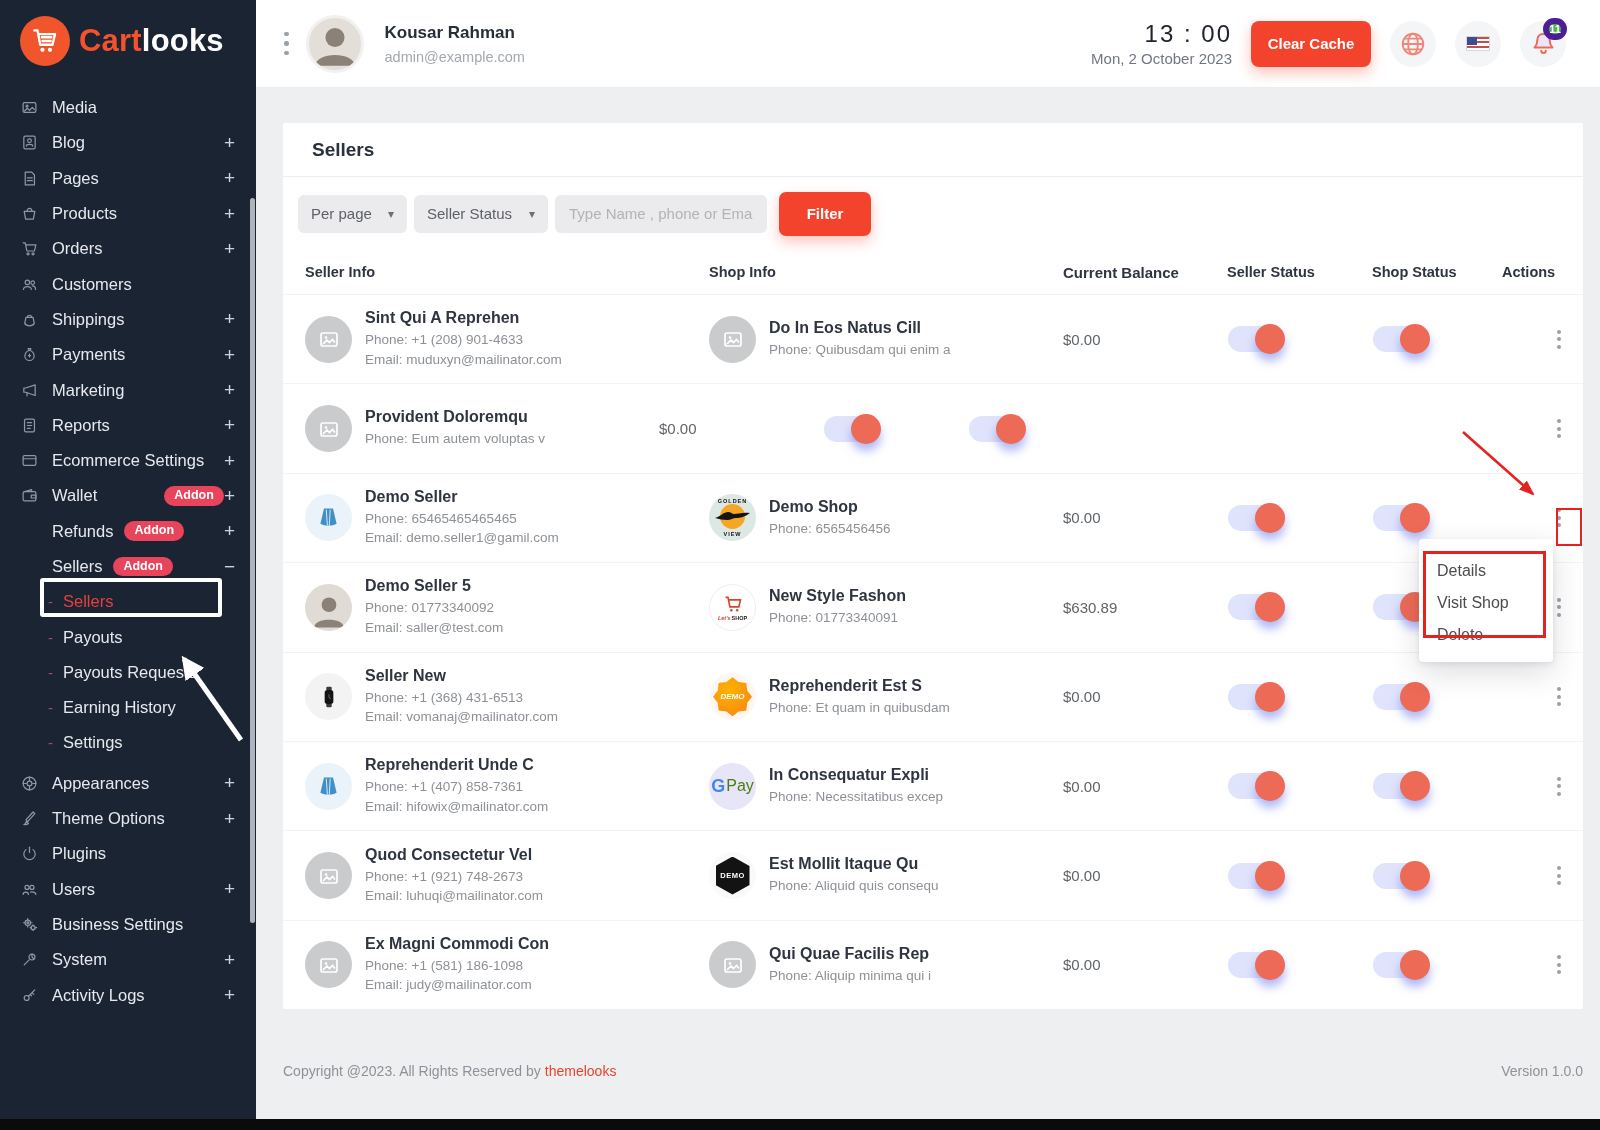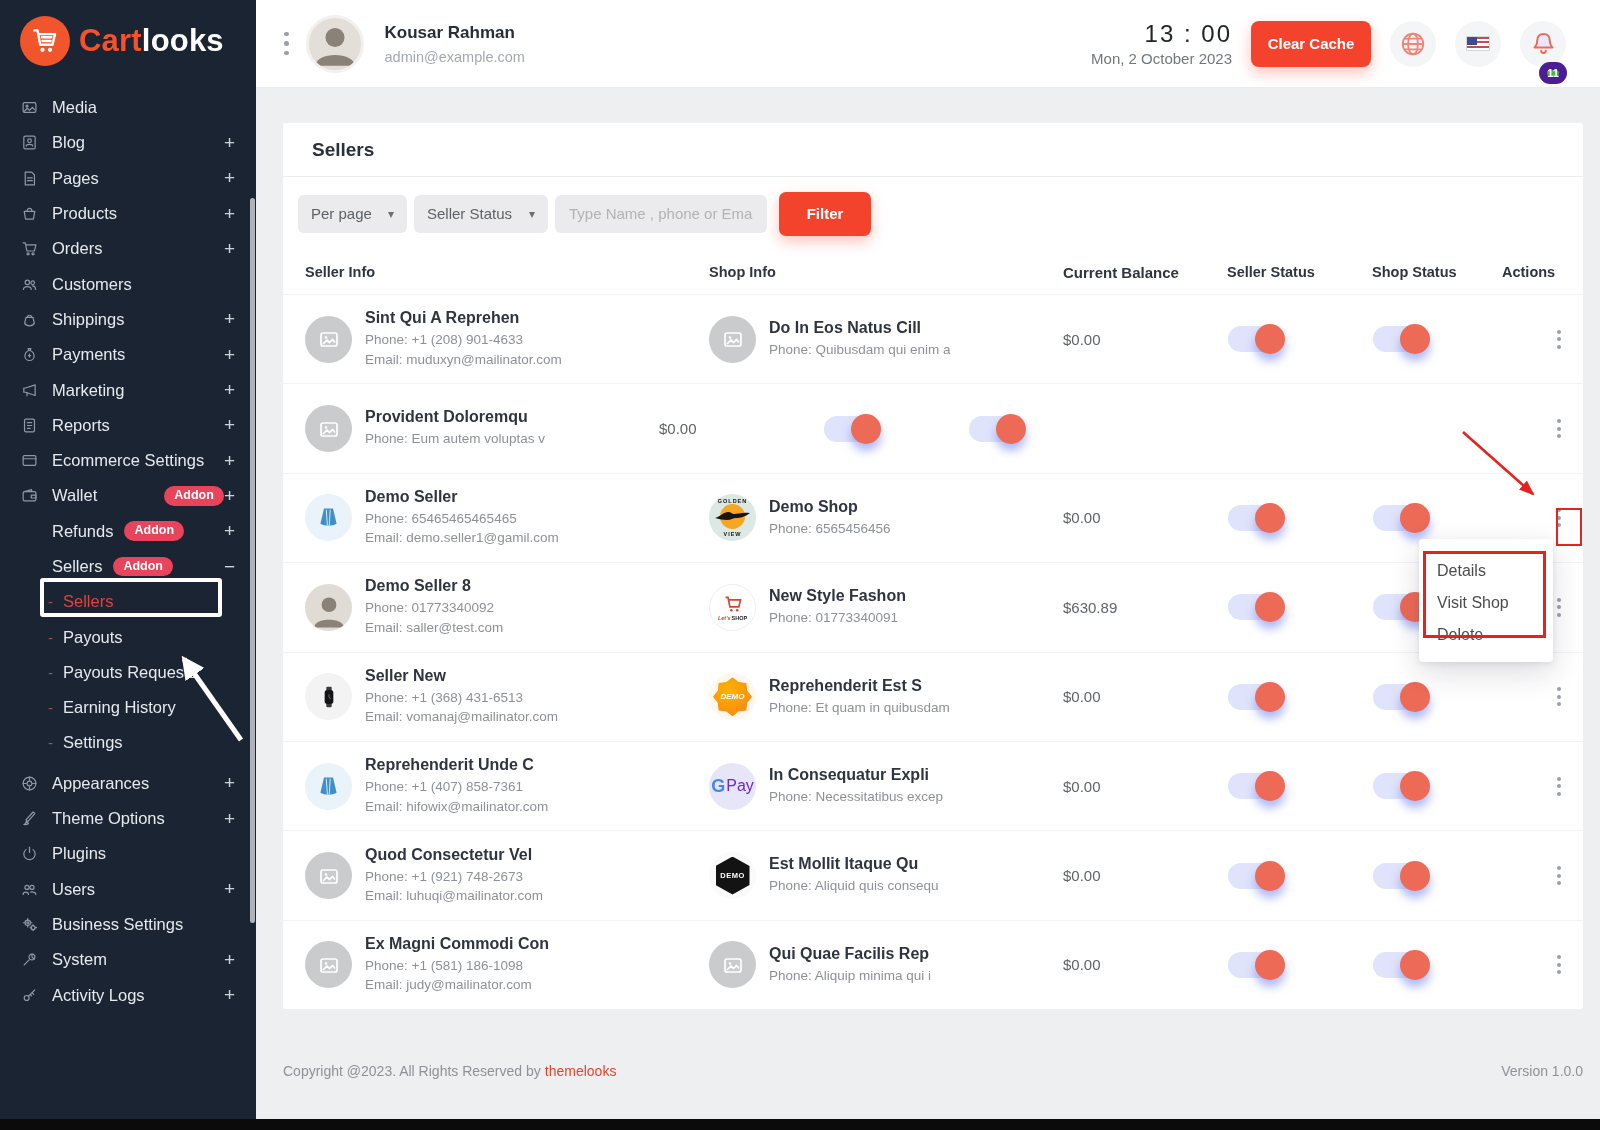--- a/index.html
+++ b/index.html
@@ -40,21 +40,21 @@
   .user-name { font-size:17px; font-weight:bold; color:#272e38; }
   .user-email { font-size:14.5px; color:#a3a9b0; margin-top:6px; }
   .topbar-right { margin-left:auto; display:flex; align-items:center; }
   .clock { text-align:right; margin-right:19px; }
   .clock-time { font-size:24px; font-weight:normal; color:#20242c; letter-spacing:2px; }
   .clock-date { font-size:15px; color:#717781; margin-top:2px; }
   .btn-clear { width:120px; height:46px; background:#f4432c; color:#fff; font-family:inherit; font-size:15px; font-weight:bold; border:none; border-radius:8px; cursor:pointer; box-shadow:0 6px 14px rgba(244,67,44,.32); }
   .icon-circle { width:46px; height:46px; border-radius:50%; background:#f4f5f7; margin-left:19px; display:flex; align-items:center; justify-content:center; position:relative; cursor:pointer; }
   .flag { width:24px; height:15px; background:repeating-linear-gradient(180deg,#c0504c 0 2.2px,#fff 2.2px 4.3px); position:relative; border:0.5px solid #d8d8d8; }
   .flag:before { content:""; position:absolute; left:0; top:0; width:10px; height:7.5px; background:#3e4b8e; }
-  .bell-badge { position:absolute; top:-3px; right:-1px; min-width:22px; height:22px; border-radius:11px; background:#4db152; border:8px solid #4c1d95; color:#fff; font-size:11px; font-weight:bold; display:flex; align-items:center; justify-content:center;margin-top:44px; }
+  .bell-badge { position:absolute; top:-3px; right:-1px; min-width:22px; height:22px; border-radius:11px; background:#4db152; border:6px solid #4c1d95; color:#fff; font-size:11px; font-weight:bold; display:flex; align-items:center; justify-content:center; }
   
   .card { position:absolute; left:283px; top:123px; width:1300px; background:#fff; border-radius:2px; z-index:1; }
   .card-title-row { height:54px; display:flex; align-items:center; padding:0 29px; border-bottom:1px solid #eceef0; }
   .card-title { font-size:19px; font-weight:bold; color:#2a303c; }
   .filter-bar { height:73px; display:flex; align-items:center; padding:0 15px; gap:7px; }
   .select { height:38px; background:#ebebed; border-radius:6px; display:flex; align-items:center; padding:0 13px; color:#5d6167; font-size:15px; cursor:pointer; }
   .select .chev { margin-left:auto; color:#6b6f75; font-size:12px; padding-left:10px; }
   .sel-perpage { width:109px; }
   .sel-status { width:134px; }
   .search-input { width:212px; height:38px; background:#ebebed; border:none; border-radius:6px; padding:0 14px; font-family:inherit; font-size:15px; color:#555; outline:none; }
@@ -86,21 +86,21 @@
   .burst span { color:#fff; font-size:8px; font-weight:bold; font-style:italic; }
   .hexagon { width:34px; height:38px; background:#131313; clip-path:polygon(50% 0,100% 25%,100% 75%,50% 100%,0 75%,0 25%); display:flex; align-items:center; justify-content:center; }
   .hexagon span { color:#fff; font-size:7.5px; font-weight:bold; letter-spacing:.5px; }
   .gv-top,.gv-bottom { position:absolute; left:0; right:0; text-align:center; font-size:5.5px; font-weight:bold; color:#111; letter-spacing:1px; }
   .gv-top { top:4px; } .gv-bottom { bottom:4px; }
   .gv-sun { position:absolute; left:11px; top:10px; width:25px; height:25px; border-radius:50%; background:#f5a623; }
   .gv-bird { position:absolute; left:5px; top:15px; }
   .ls-text { font-size:5.5px; font-weight:bold; color:#222; margin-top:1px; }
   .ls-text .ls-script { color:#d8442e; font-style:italic; margin-right:1px; }
   .gpay-g { font-size:18px; font-weight:bold; color:#4285f4; }
-  .gpay-pay { font-size:16px; color:#6d28d9; margin-left:1px; }
+  .gpay-pay { font-size:16px; color:#4d7c0f; margin-left:1px; }
   .toggle { width:54px; height:26px; border-radius:13px; background:#dfe3fb; position:relative; margin-left:1px; cursor:pointer; }
   .toggle .knob { position:absolute; right:-3px; top:-2px; width:30px; height:30px; border-radius:50%; background:#ec6a56; box-shadow:0 7px 10px rgba(108,125,240,.55); }
   .kebab { display:flex; flex-direction:column; gap:3.5px; padding:6px 8px; cursor:pointer; }
   .kebab i { width:4px; height:4px; border-radius:50%; background:#9aa0a6; }
   
   .footer { position:absolute; left:283px; top:1063px; width:1300px; display:flex; font-size:14px; color:#8d9298; }
   .footer .link { color:#e8432e; margin-left:4px; cursor:pointer; }
   .footer .ver { margin-left:auto; }
   
   .popup { position:absolute; left:1419px; top:539px; width:134px; height:123px; background:#fff; border-radius:4px; z-index:5;
@@ -578,21 +578,21 @@
 
   <div class="trow">
     <div class="c-seller">
       <div class="pic av-photo">
         <svg width="42" height="42" viewBox="0 0 24 24">
             <circle cx="12" cy="9" r="4.2" fill="#8a8178"></circle>
             <path d="M3.5 22c0-6 17-6 17 0z" fill="#8a8178"></path>
           </svg>
       </div>
       <div class="who">
-        <div class="nm">Demo Seller 8</div>
+        <div class="nm">Demo Seller 5</div>
         <div class="sub">Phone: 01773340092</div>
         <div class="sub">Email: saller@test.com</div>
       </div>
     </div>
     <div class="c-shop">
       <div class="pic lg-letsshop">
         <svg width="22" height="20" viewBox="0 0 24 24" fill="none" stroke="#d8442e" stroke-width="2">
             <path d="M3 4h3l2.3 11.5H19l2-8.5H7"></path>
             <circle cx="10" cy="19.5" r="1.5" fill="#d8442e" stroke="none"></circle>
             <circle cx="17" cy="19.5" r="1.5" fill="#d8442e" stroke="none"></circle>

